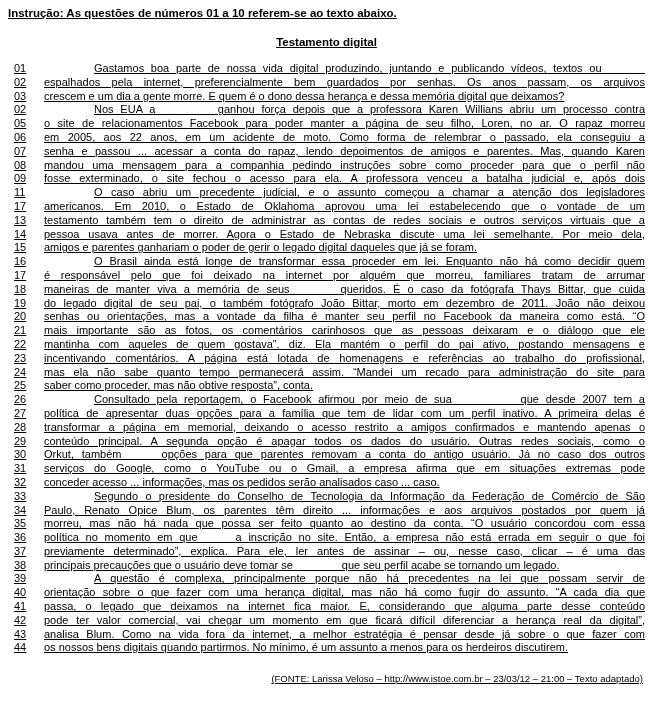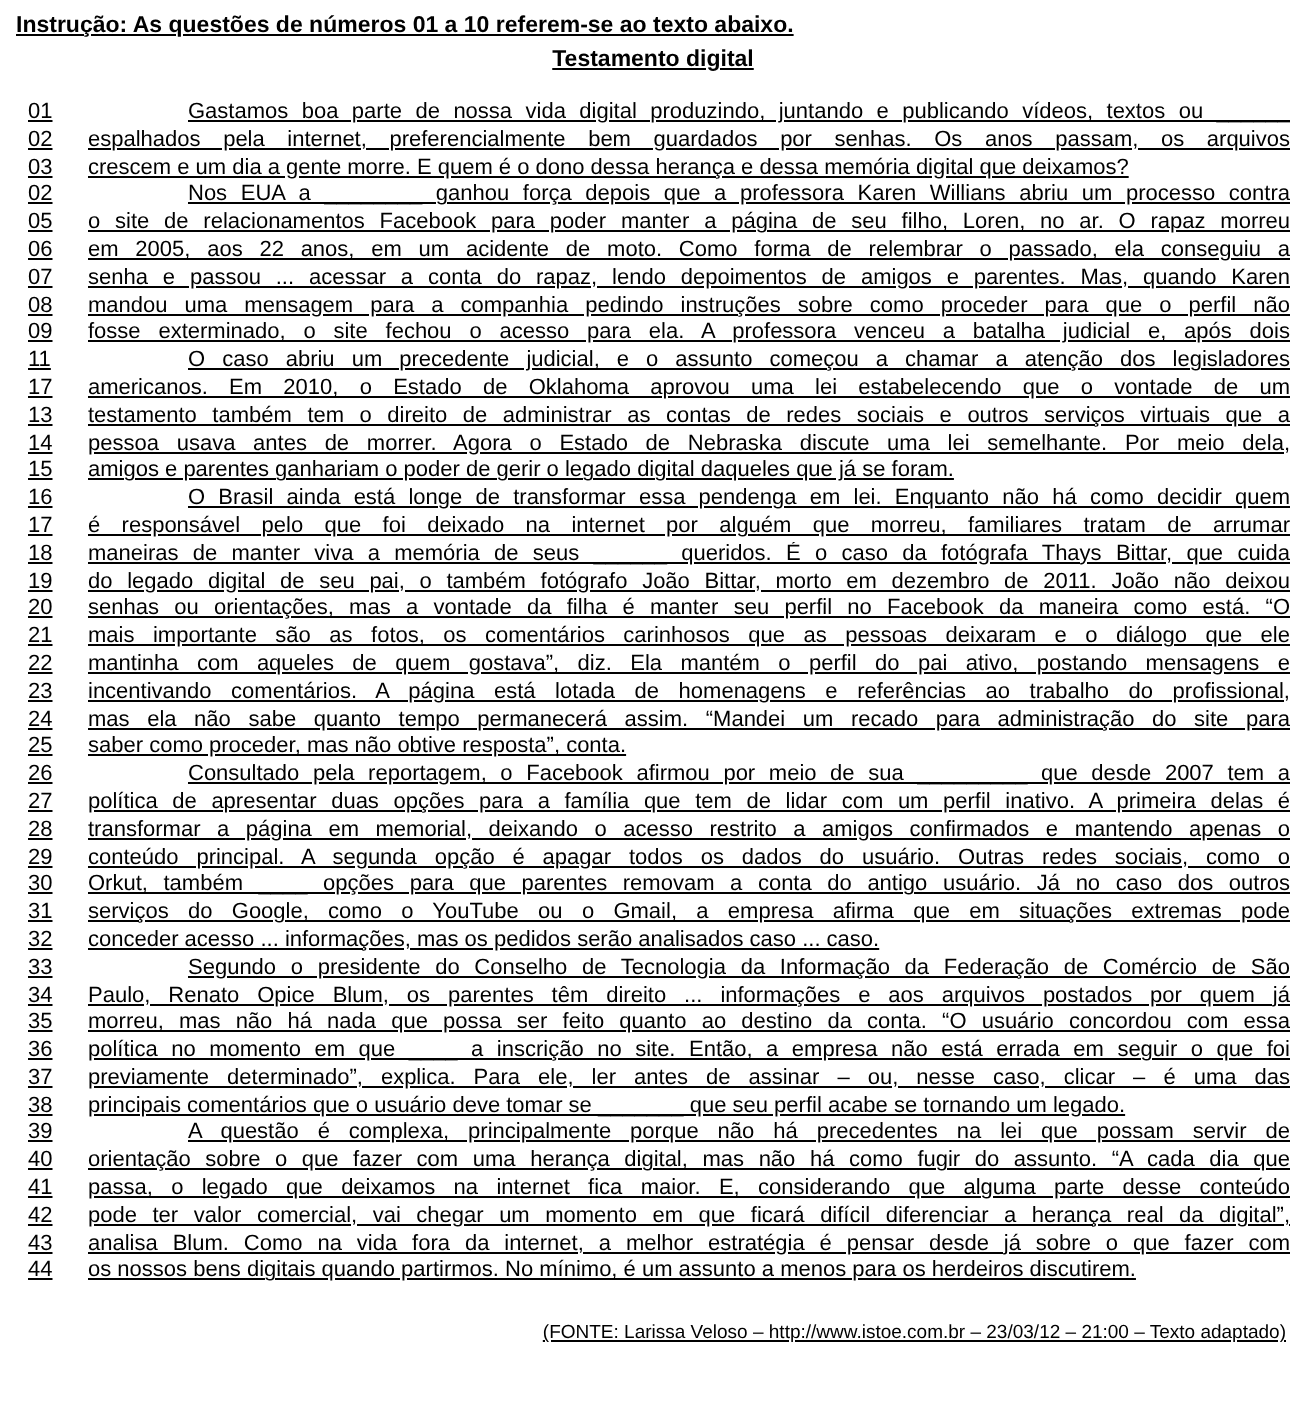--- a/index.html
+++ b/index.html
@@ -22,21 +22,21 @@
   }
   .instruction {
     font-size: 11.5px;
     font-weight: bold;
     line-height: 14px;
   }
   .doc-title {
     font-size: 11.5px;
     font-weight: bold;
     text-align: center;
-    margin-top: 3px;
+    margin-top: 15px;
     margin-bottom: 13px;
     line-height: 14px;
   }
   .text-body {
     width: 100%;
   }
   .row {
     display: flex;
     font-size: 11px;
     line-height: 13.8px;
@@ -127,21 +127,21 @@
       <div class="row justify">
         <span class="num">14</span>
         <span class="txt">pessoa usava antes de morrer. Agora o Estado de Nebraska discute uma lei semelhante. Por meio dela,</span>
       </div>
       <div class="row">
         <span class="num">15</span>
         <span class="txt">amigos e parentes ganhariam o poder de gerir o legado digital daqueles que já se foram.</span>
       </div>
       <div class="row justify indent">
         <span class="num">16</span>
-        <span class="txt">O Brasil ainda está longe de transformar essa pendenga em lei. Enquanto não há como decidir quem</span>
+        <span class="txt">O Brasil ainda está longe de transformar essa proceder em lei. Enquanto não há como decidir quem</span>
       </div>
       <div class="row justify">
         <span class="num">17</span>
         <span class="txt">é responsável pelo que foi deixado na internet por alguém que morreu, familiares tratam de arrumar</span>
       </div>
       <div class="row justify">
         <span class="num">18</span>
         <span class="txt">maneiras de manter viva a memória de seus ______ queridos. É o caso da fotógrafa Thays Bittar, que cuida</span>
       </div>
       <div class="row justify">
@@ -215,21 +215,21 @@
       <div class="row justify">
         <span class="num">36</span>
         <span class="txt">política no momento em que ____ a inscrição no site. Então, a empresa não está errada em seguir o que foi</span>
       </div>
       <div class="row justify">
         <span class="num">37</span>
         <span class="txt">previamente determinado”, explica. Para ele, ler antes de assinar – ou, nesse caso, clicar – é uma das</span>
       </div>
       <div class="row">
         <span class="num">38</span>
-        <span class="txt">principais comentários que o usuário deve tomar se _______ que seu perfil acabe se tornando um legado.</span>
+        <span class="txt">principais precauções que o usuário deve tomar se _______ que seu perfil acabe se tornando um legado.</span>
       </div>
       <div class="row justify indent">
         <span class="num">39</span>
         <span class="txt">A questão é complexa, principalmente porque não há precedentes na lei que possam servir de</span>
       </div>
       <div class="row justify">
         <span class="num">40</span>
         <span class="txt">orientação sobre o que fazer com uma herança digital, mas não há como fugir do assunto. “A cada dia que</span>
       </div>
       <div class="row justify">

